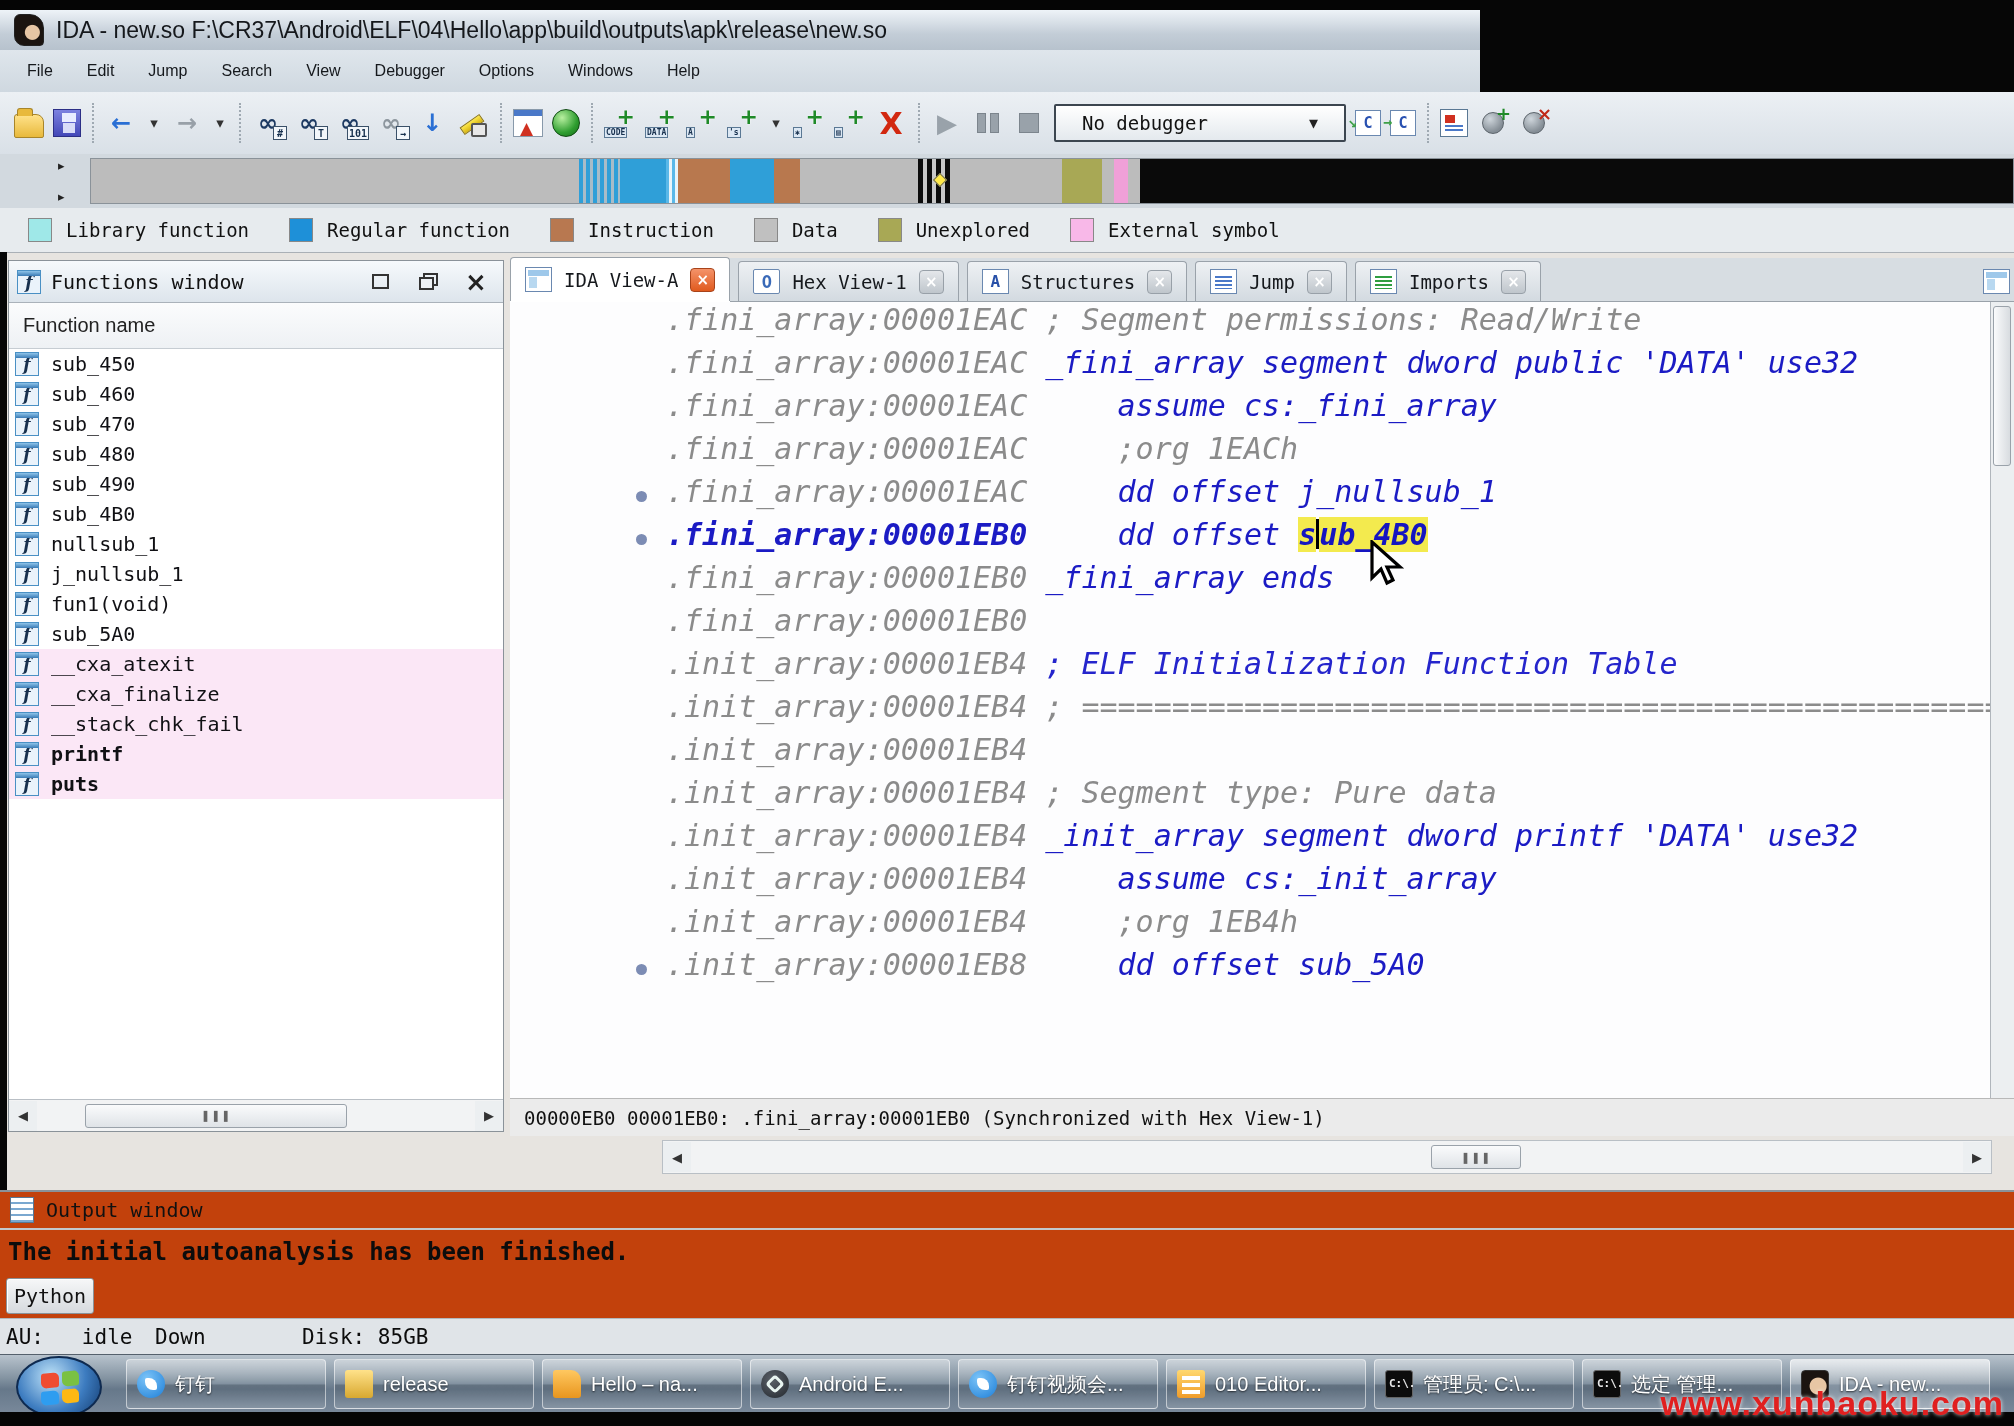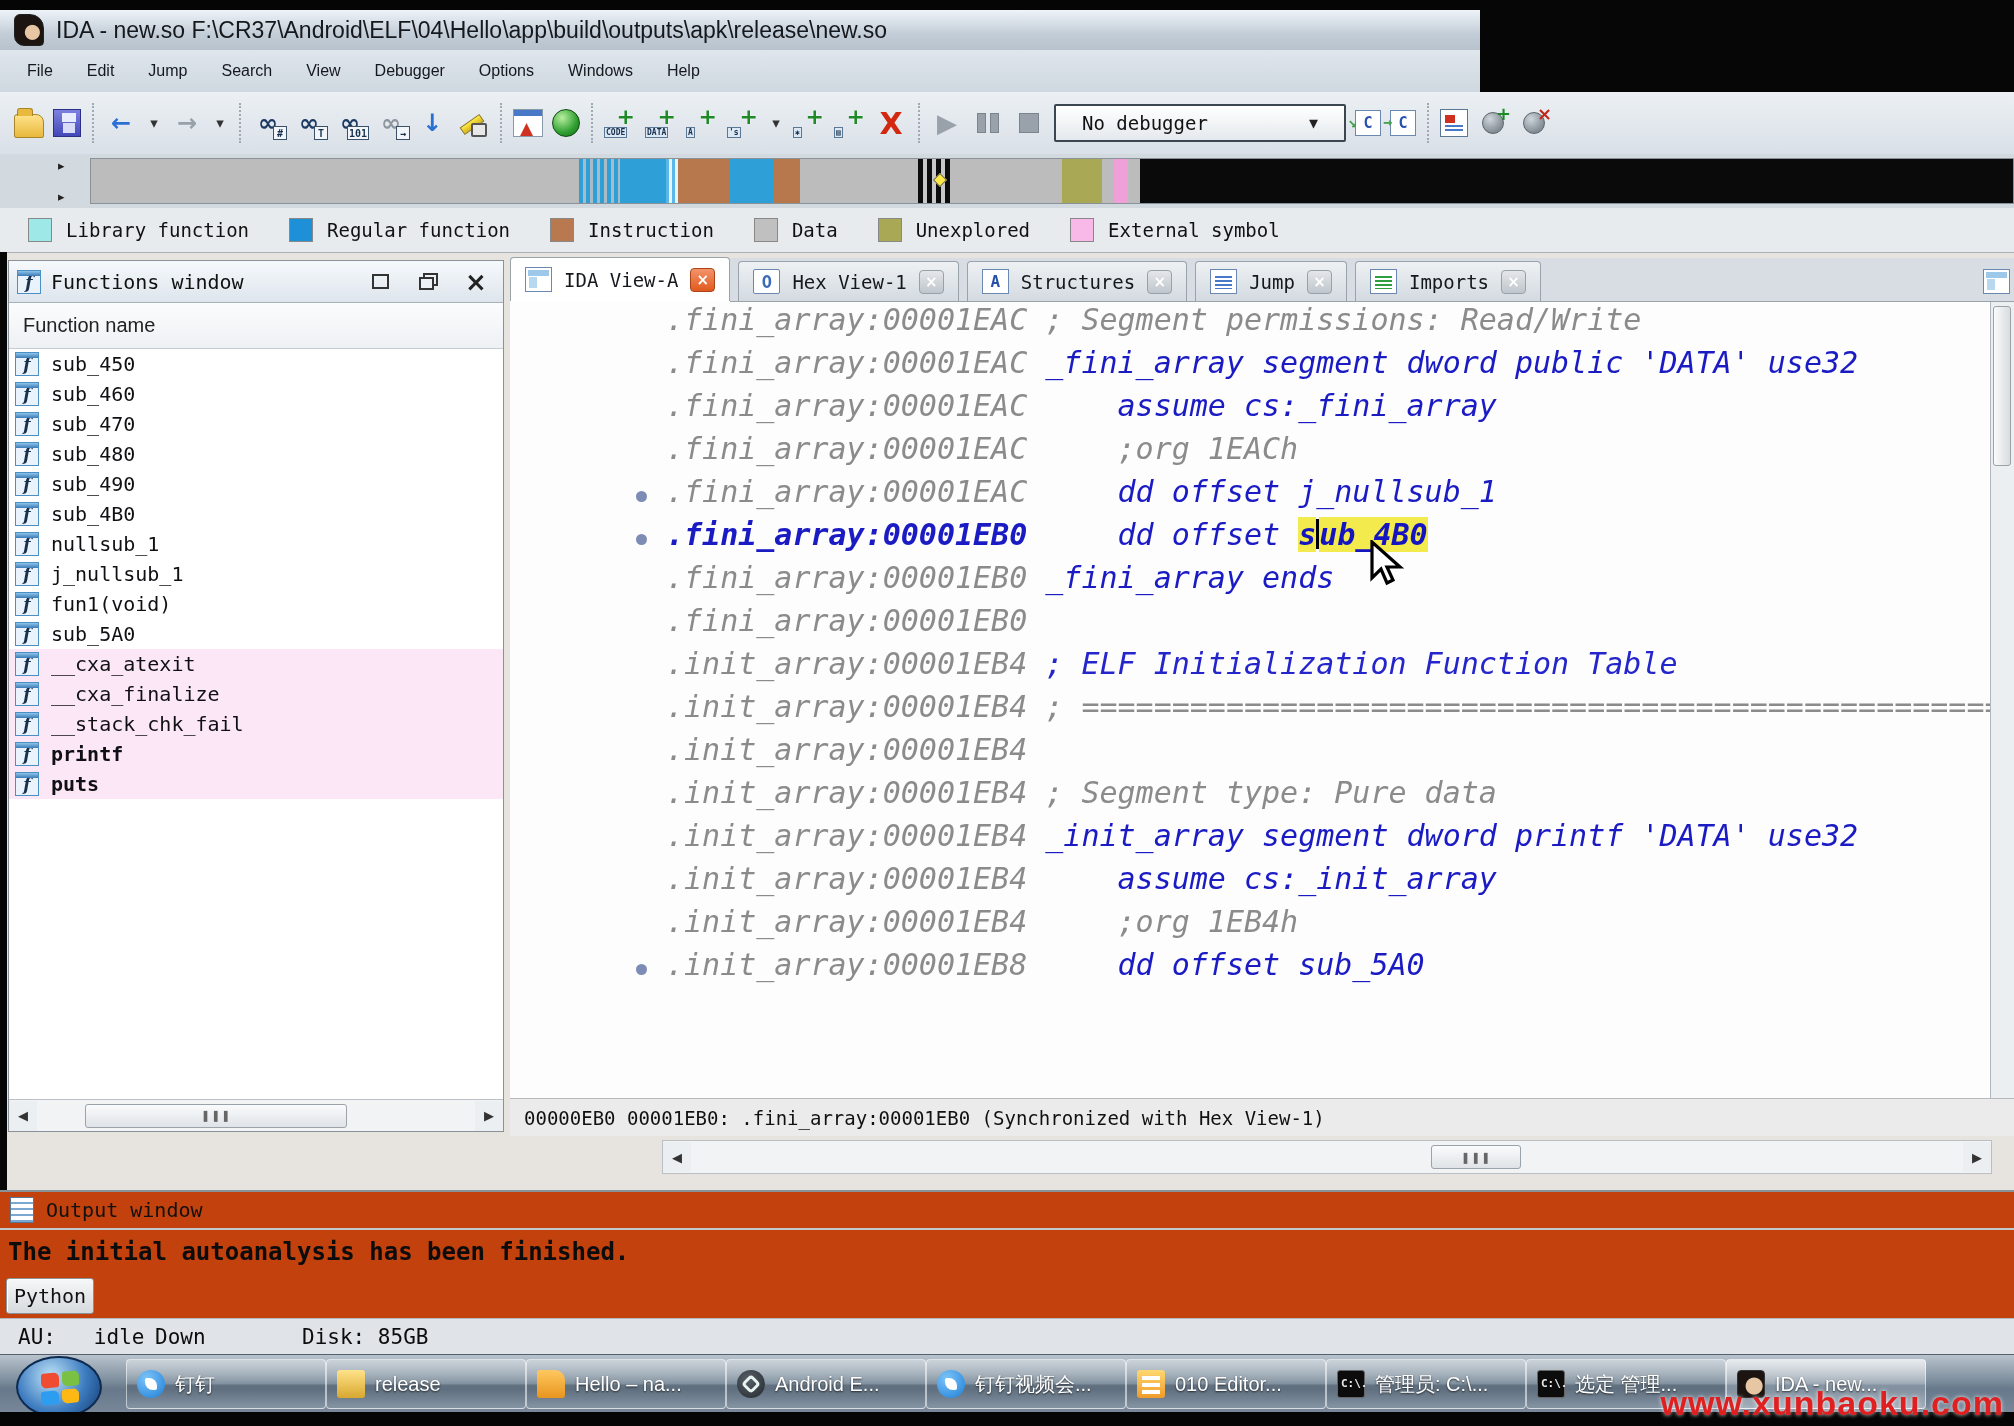--- a/index.html
+++ b/index.html
@@ -158,21 +158,21 @@
     display:flex; align-items:center; justify-content:center; box-shadow:1px 1px 0 #fff inset; }
 
   
   #statusbar { left:0; top:1318px; width:2014px; height:36px; background:#e0e4e8; border-top:1px solid #b2b8be;
     display:flex; align-items:center; font:21px "DejaVu Sans Mono",monospace; color:#0c0c0c; white-space:pre; }
   #statusbar span { position:absolute; }
 
   
   #taskbar { left:0; top:1354px; width:2014px; height:58px;
     background:linear-gradient(#b8c3cd,#8494a2 40%,#66788a 60%,#78889a); border-top:1px solid #55606c; }
-  #taskbar-inner { position:absolute; left:126px; top:4px; display:flex; }
+  #taskbar-inner { position:absolute; left:126px; top:4px; display:flex; gap:8px; }
   .tbtn { width:200px; height:50px; border-radius:4px; border:1px solid rgba(255,255,255,.55);
     background:linear-gradient(rgba(255,255,255,.38),rgba(255,255,255,.10) 50%,rgba(0,0,0,.12) 52%,rgba(255,255,255,.12));
     display:flex; align-items:center; gap:10px; padding:0 10px; overflow:hidden; }
   .tbtn.active { background:linear-gradient(rgba(255,255,255,.7),rgba(255,255,255,.3) 50%,rgba(255,255,255,.15) 52%,rgba(255,255,255,.35)); }
   .tlbl { font:20px "Liberation Sans","DejaVu Sans",sans-serif; color:#fff; text-shadow:0 1px 2px rgba(0,0,0,.7); white-space:nowrap; }
   .tico { width:28px; height:28px; flex:none; border-radius:4px; position:relative; }
   .tico-dingtalk, .tico-video { border-radius:50%; background:radial-gradient(circle at 35% 30%, #7cc4f8, #1e7fd8); }
   .tico-dingtalk::before, .tico-video::before { content:""; position:absolute; left:8px; top:8px; width:12px; height:12px; background:#fff; border-radius:2px 8px 2px 8px; }
   .tico-folder { background:linear-gradient(#ffe28a,#d8a830); border-radius:3px; }
   .tico-hello { background:linear-gradient(#ffc860,#e8951e); border-radius:3px 10px 3px 3px; }
@@ -487,21 +487,21 @@
 <div class="abs" id="outputwin">
   <div id="outtitle">
     <span class="out-icon"></span>
     <span class="ttext">Output window</span>
   </div>
   <div id="outmsg">The initial autoanalysis has been finished.</div>
   <div id="pybtn">Python</div>
 </div>
 
 <div class="abs" id="statusbar">
-  <span style="left:18px;">AU:   idle</span>
+  <span style="left:6px;">AU:   idle</span>
   <span style="left:155px;">Down</span>
   <span style="left:302px;">Disk: 85GB</span>
 </div>
 
 <div class="abs" id="taskbar">
   <div id="taskbar-inner">
       <div class="tbtn">
         <span class="tico tico-dingtalk"></span>
         <span class="tlbl">钉钉</span>
       </div>

